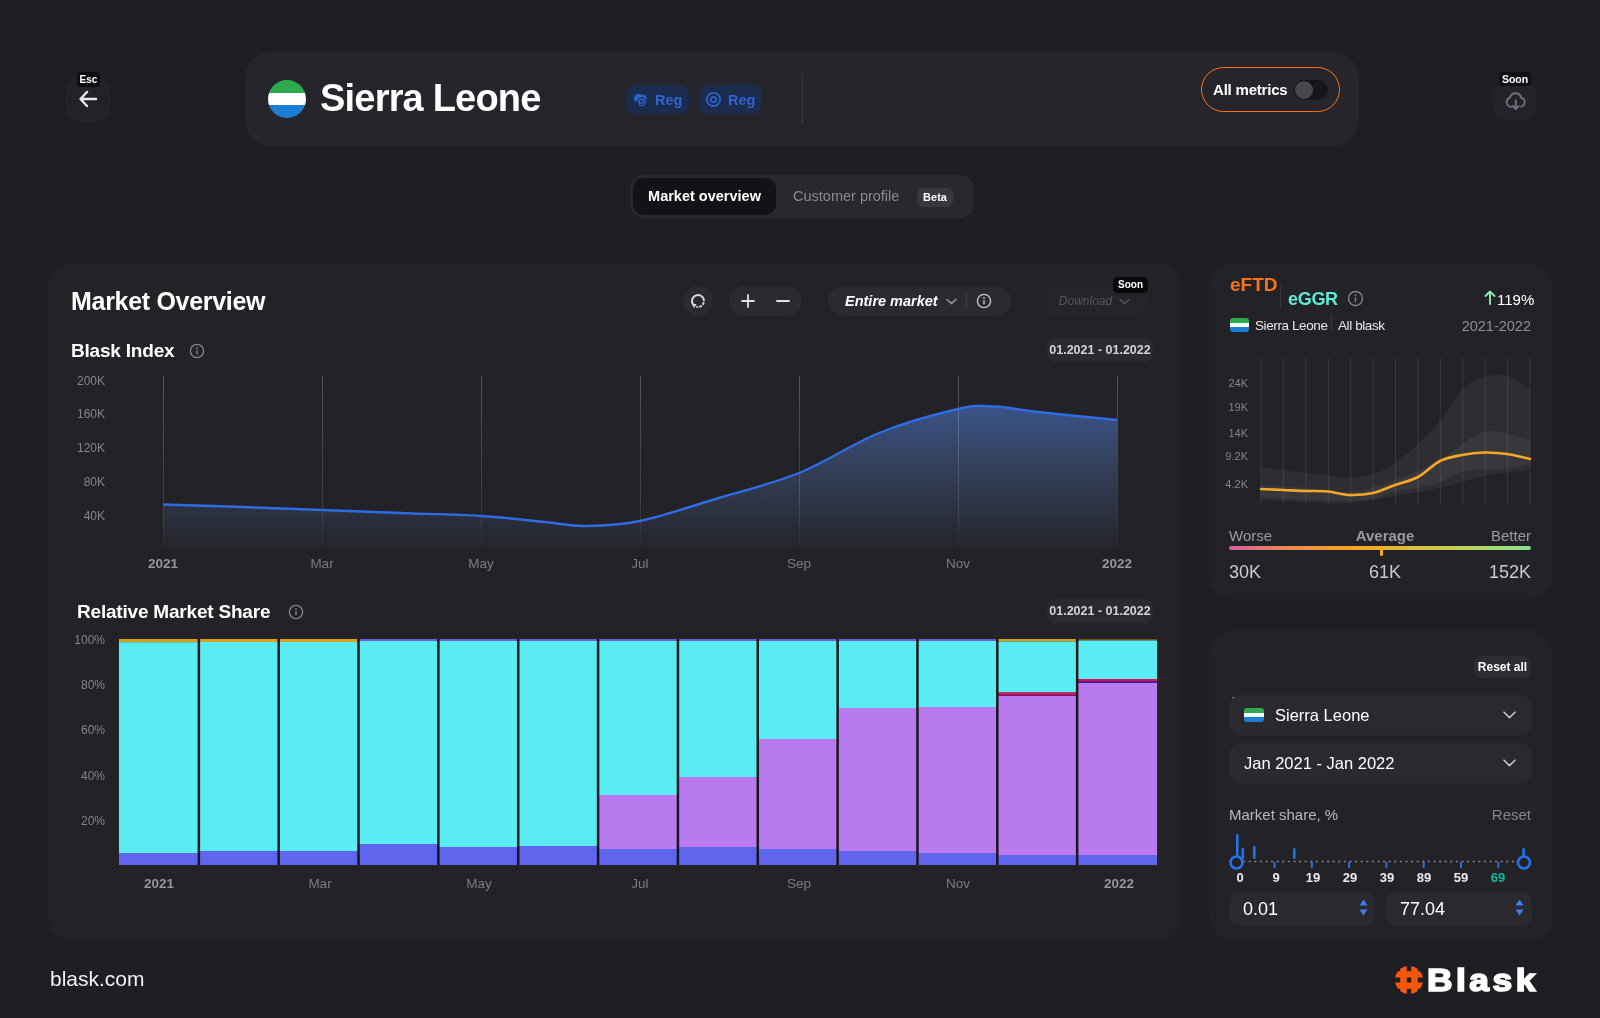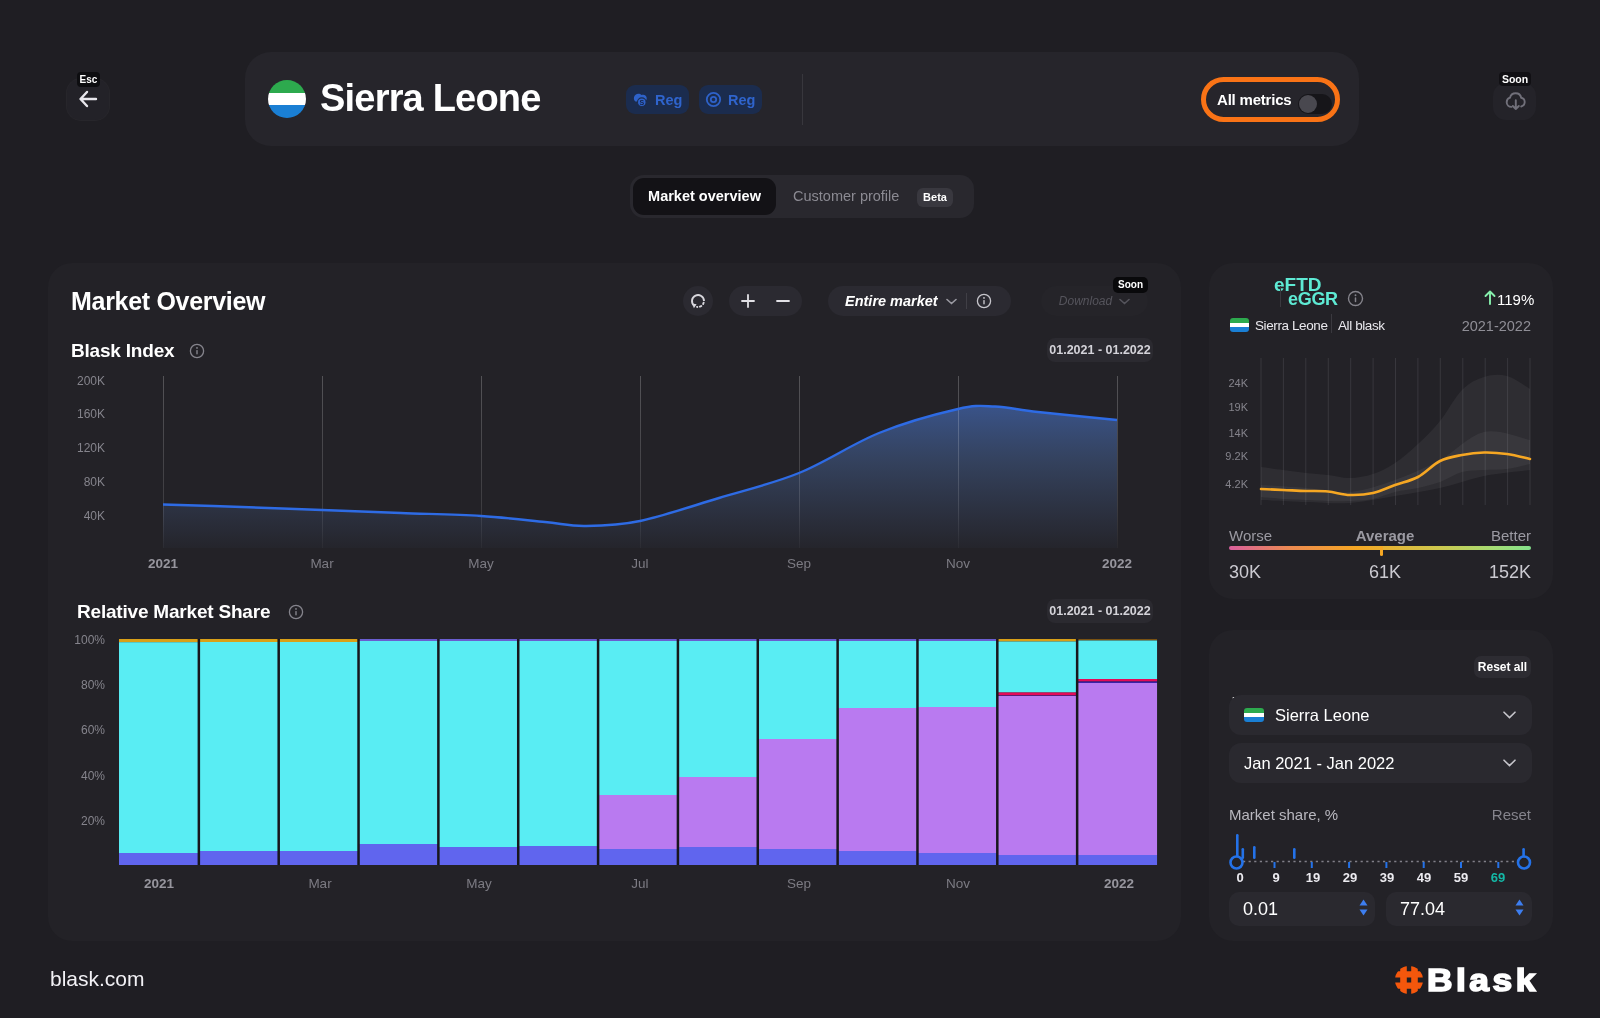--- a/index.html
+++ b/index.html
@@ -12,21 +12,21 @@
 .hcard{left:245px;top:52px;width:1114px;height:94px;border-radius:26px;background:#26252b;}
 .flag{left:268px;top:80px;width:38px;height:38px;border-radius:50%;overflow:hidden;}
 .flag div{height:12.67px;}
 .f1{background:#2daa4e;}.f2{background:#fff;}.f3{background:#1a7fd4;}
 .country{left:320px;top:77px;font-size:38px;font-weight:bold;letter-spacing:-0.8px;}
 .reg{top:85px;height:29px;border-radius:9px;background:#1b2c4e;color:#2f64cd;font-size:14.5px;font-weight:600;display:flex;align-items:center;padding:0 6px;gap:6px;}
 .reg svg{flex:0 0 auto;}
 .reg1{left:626px;width:63px;}
 .reg2{left:699px;width:63px;}
 .hdiv{left:802px;top:74px;width:1px;height:51px;background:#38373d;}
-.metrics{left:1201px;top:77px;width:139px;height:45px;border-radius:23px;border:5px solid #f97316;display:flex;align-items:center;padding-left:11px;}
+.metrics{left:1201px;top:67px;width:139px;height:45px;border-radius:23px;border:1px solid #f97316;display:flex;align-items:center;padding-left:11px;}
 .metrics span{font-size:15px;font-weight:bold;letter-spacing:-0.2px;}
 .toggle{position:absolute;left:92px;top:12px;width:34px;height:20px;border-radius:10px;background:#161519;}
 .knob{position:absolute;left:1px;top:1px;width:18px;height:18px;border-radius:50%;background:#49484f;}
 .soonbtn{left:1493px;top:83px;width:43px;height:37px;border-radius:13px;background:#242329;}
 .soonchip{left:1499px;top:72px;width:32px;height:14px;border-radius:4px;background:#111014;font-size:10.5px;font-weight:bold;text-align:center;line-height:14px;z-index:3;}
 
 .tabbar{left:630px;top:175px;width:344px;height:43px;border-radius:14px;background:#29282e;}
 .tab-active{left:633px;top:178px;width:143px;height:37px;border-radius:11px;background:#131216;font-size:14.5px;font-weight:bold;text-align:center;line-height:37px;}
 .tab2{left:793px;top:178px;font-size:14.5px;color:#8b8a92;line-height:37px;}
 .beta{left:917px;top:188px;width:36px;height:19px;border-radius:6px;background:#39383f;font-size:11px;font-weight:bold;text-align:center;line-height:19px;}
@@ -264,21 +264,21 @@
 <rect x="1075.90" y="639.0" width="2.5" height="226.0" fill="#18171c"></rect>
 </svg>
 <div class="abs xlab strong" style="left:129px;top:876px;">2021</div>
 <div class="abs xlab" style="left:290px;top:876px;">Mar</div>
 <div class="abs xlab" style="left:449px;top:876px;">May</div>
 <div class="abs xlab" style="left:610px;top:876px;">Jul</div>
 <div class="abs xlab" style="left:769px;top:876px;">Sep</div>
 <div class="abs xlab" style="left:928px;top:876px;">Nov</div>
 <div class="abs xlab strong" style="left:1089px;top:876px;">2022</div>
 
-<div class="abs" style="left:1230px;top:274px;font-size:19px;font-weight:bold;color:#5eead4;margin-left:44px;">eFTD</div>
+<div class="abs" style="left:1230px;top:274px;font-size:19px;font-weight:bold;color:#f97316;">eFTD</div>
 <div class="abs" style="left:1280px;top:286px;width:1px;height:21px;background:#3a393f;"></div>
 <div class="abs" style="left:1288px;top:289px;font-size:18px;font-weight:bold;color:#5eead4;letter-spacing:-0.3px;">eGGR</div>
 <svg class="abs" style="left:1347px;top:290px" width="17" height="17" viewBox="0 0 16 16">
     <circle cx="8" cy="8" r="6.6" stroke="#85848c" stroke-width="1.3" fill="none"></circle>
     <circle cx="8" cy="4.9" r="0.9" fill="#85848c"></circle>
     <rect x="7.3" y="6.9" width="1.4" height="4.6" rx="0.7" fill="#85848c"></rect>
   </svg>
 <svg class="abs" style="left:1484px;top:290px" width="12" height="15" viewBox="0 0 12 15">
     <path d="M6 14V1.5M6 1.5L1.5 6M6 1.5L10.5 6" stroke="#86efac" stroke-width="1.9" fill="none" stroke-linecap="round" stroke-linejoin="round"></path>
   </svg>
@@ -367,21 +367,21 @@
   <g stroke="#2472e8" stroke-width="2.6">
     <circle cx="1236.5" cy="862.5" r="6" fill="#232227"></circle>
     <circle cx="1524" cy="862.5" r="6" fill="#232227"></circle>
   </g>
 </svg>
 <div class="abs" style="left:1232px;top:870px;font-size:13px;font-weight:bold;color:#ecebf0;width:16px;text-align:center;">0</div>
 <div class="abs" style="left:1268px;top:870px;font-size:13px;font-weight:bold;color:#ecebf0;width:16px;text-align:center;">9</div>
 <div class="abs" style="left:1302px;top:870px;font-size:13px;font-weight:bold;color:#ecebf0;width:22px;text-align:center;">19</div>
 <div class="abs" style="left:1339px;top:870px;font-size:13px;font-weight:bold;color:#ecebf0;width:22px;text-align:center;">29</div>
 <div class="abs" style="left:1376px;top:870px;font-size:13px;font-weight:bold;color:#ecebf0;width:22px;text-align:center;">39</div>
-<div class="abs" style="left:1413px;top:870px;font-size:13px;font-weight:bold;color:#ecebf0;width:22px;text-align:center;">49</div>
+<div class="abs" style="left:1413px;top:870px;font-size:13px;font-weight:bold;color:#ecebf0;width:22px;text-align:center;">89</div>
 <div class="abs" style="left:1450px;top:870px;font-size:13px;font-weight:bold;color:#ecebf0;width:22px;text-align:center;">59</div>
 <div class="abs" style="left:1487px;top:870px;font-size:13px;font-weight:bold;color:#14b8a6;width:22px;text-align:center;">69</div>
 <div class="inputbox" style="left:1229px;top:892px;">0.01</div>
 <svg class="abs" style="left:1358px;top:899px" width="11" height="17" viewBox="0 0 11 17">
     <path d="M5.5 0.5L9.5 6.5H1.5Z" fill="#3d7ef0"></path>
     <path d="M5.5 16.5L9.5 10.5H1.5Z" fill="#3d7ef0"></path>
   </svg>
 <div class="inputbox" style="left:1386px;top:892px;">77.04</div>
 <svg class="abs" style="left:1514px;top:899px" width="11" height="17" viewBox="0 0 11 17">
     <path d="M5.5 0.5L9.5 6.5H1.5Z" fill="#3d7ef0"></path>

